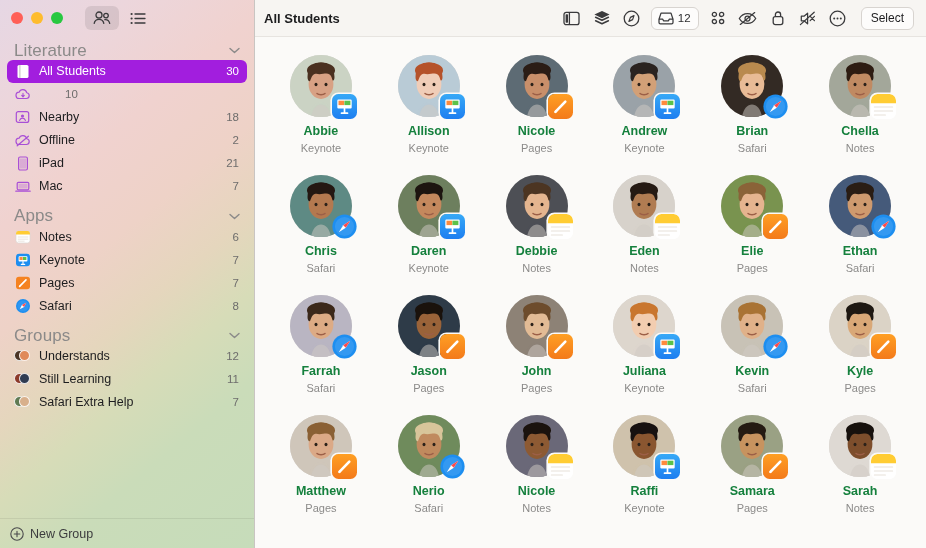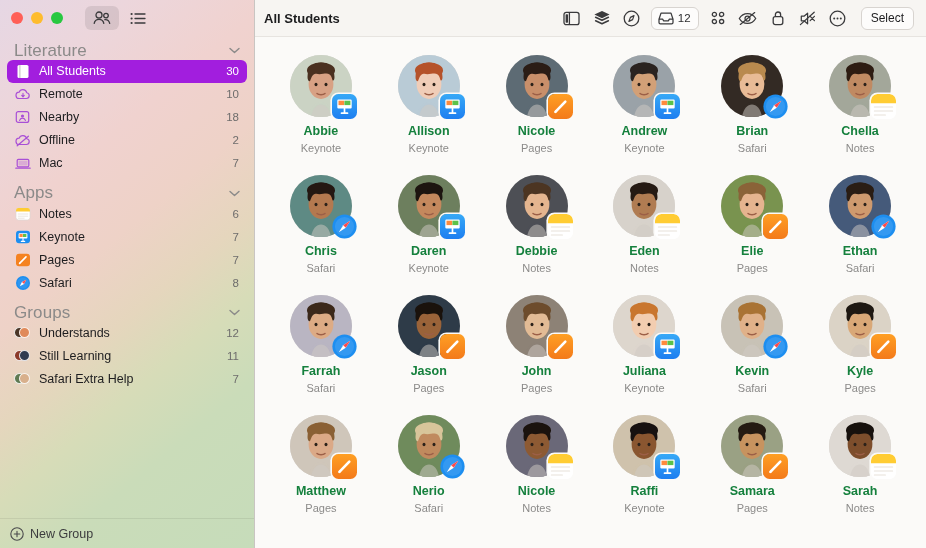--- a/index.html
+++ b/index.html
@@ -295,21 +295,20 @@
         <span class="sb-count">30</span>
       </div>
 
       <div class="sb-row">
         <span class="sb-icon">
           <svg width="16" height="13" viewBox="0 0 16 13" fill="none">
               <path d="M4.2 10.5h7.2a2.9 2.9 0 00.3-5.77A4 4 0 004.1 4.2a2.9 2.9 0 00.1 6.3z" stroke="currentColor" stroke-width="1.2" stroke-linejoin="round"></path>
               <path d="M8 5.4v3.2M6.7 7.4L8 8.8l1.3-1.4" stroke="currentColor" stroke-width="1.1" stroke-linecap="round" stroke-linejoin="round"></path>
             </svg>
         </span>
-        <span class="sb-label">Remote</span>
         <span class="sb-count">10</span>
       </div>
 
       <div class="sb-row">
         <span class="sb-icon">
           <svg width="15" height="14" viewBox="0 0 15 14" fill="none">
               <rect x="1.3" y="1.6" width="12.4" height="10.8" rx="2" stroke="currentColor" stroke-width="1.2"></rect>
               <circle cx="7.5" cy="6" r="1.6" fill="currentColor"></circle>
               <path d="M4.6 10.4c.5-1.5 1.6-2.2 2.9-2.2s2.4.7 2.9 2.2" stroke="currentColor" stroke-width="1.2" stroke-linecap="round"></path>
             </svg>
@@ -322,20 +321,30 @@
         <span class="sb-icon">
           <svg width="16" height="13" viewBox="0 0 16 13" fill="none">
               <path d="M4.2 10.5h7.2a2.9 2.9 0 00.3-5.77A4 4 0 004.1 4.2a2.9 2.9 0 00.1 6.3z" stroke="currentColor" stroke-width="1.2" stroke-linejoin="round"></path>
               <path d="M2.2 11.8L13.4 2.2" stroke="currentColor" stroke-width="1.2" stroke-linecap="round"></path>
             </svg>
         </span>
         <span class="sb-label">Offline</span>
         <span class="sb-count">2</span>
       </div>
 
+      <div class="sb-row">
+        <span class="sb-icon">
+          <svg width="12" height="15" viewBox="0 0 12 15" fill="none">
+              <rect x="1.6" y="1" width="8.8" height="13" rx="1.5" stroke="currentColor" stroke-width="1.2"></rect>
+              <rect x="2.8" y="2.4" width="6.4" height="10.2" rx="0.5" fill="currentColor" opacity="0.3"></rect>
+            </svg>
+        </span>
+        <span class="sb-label">iPad</span>
+        <span class="sb-count">21</span>
+      </div>
 
       <div class="sb-row">
         <span class="sb-icon">
           <svg width="16" height="13" viewBox="0 0 16 13" fill="none">
               <rect x="2.2" y="2.4" width="11.6" height="7.4" rx="1.2" stroke="currentColor" stroke-width="1.2"></rect>
               <rect x="3.5" y="3.7" width="9" height="4.8" fill="currentColor" opacity="0.3"></rect>
               <path d="M0.8 11.2h14.4" stroke="currentColor" stroke-width="1.2" stroke-linecap="round"></path>
             </svg>
         </span>
         <span class="sb-label">Mac</span>

